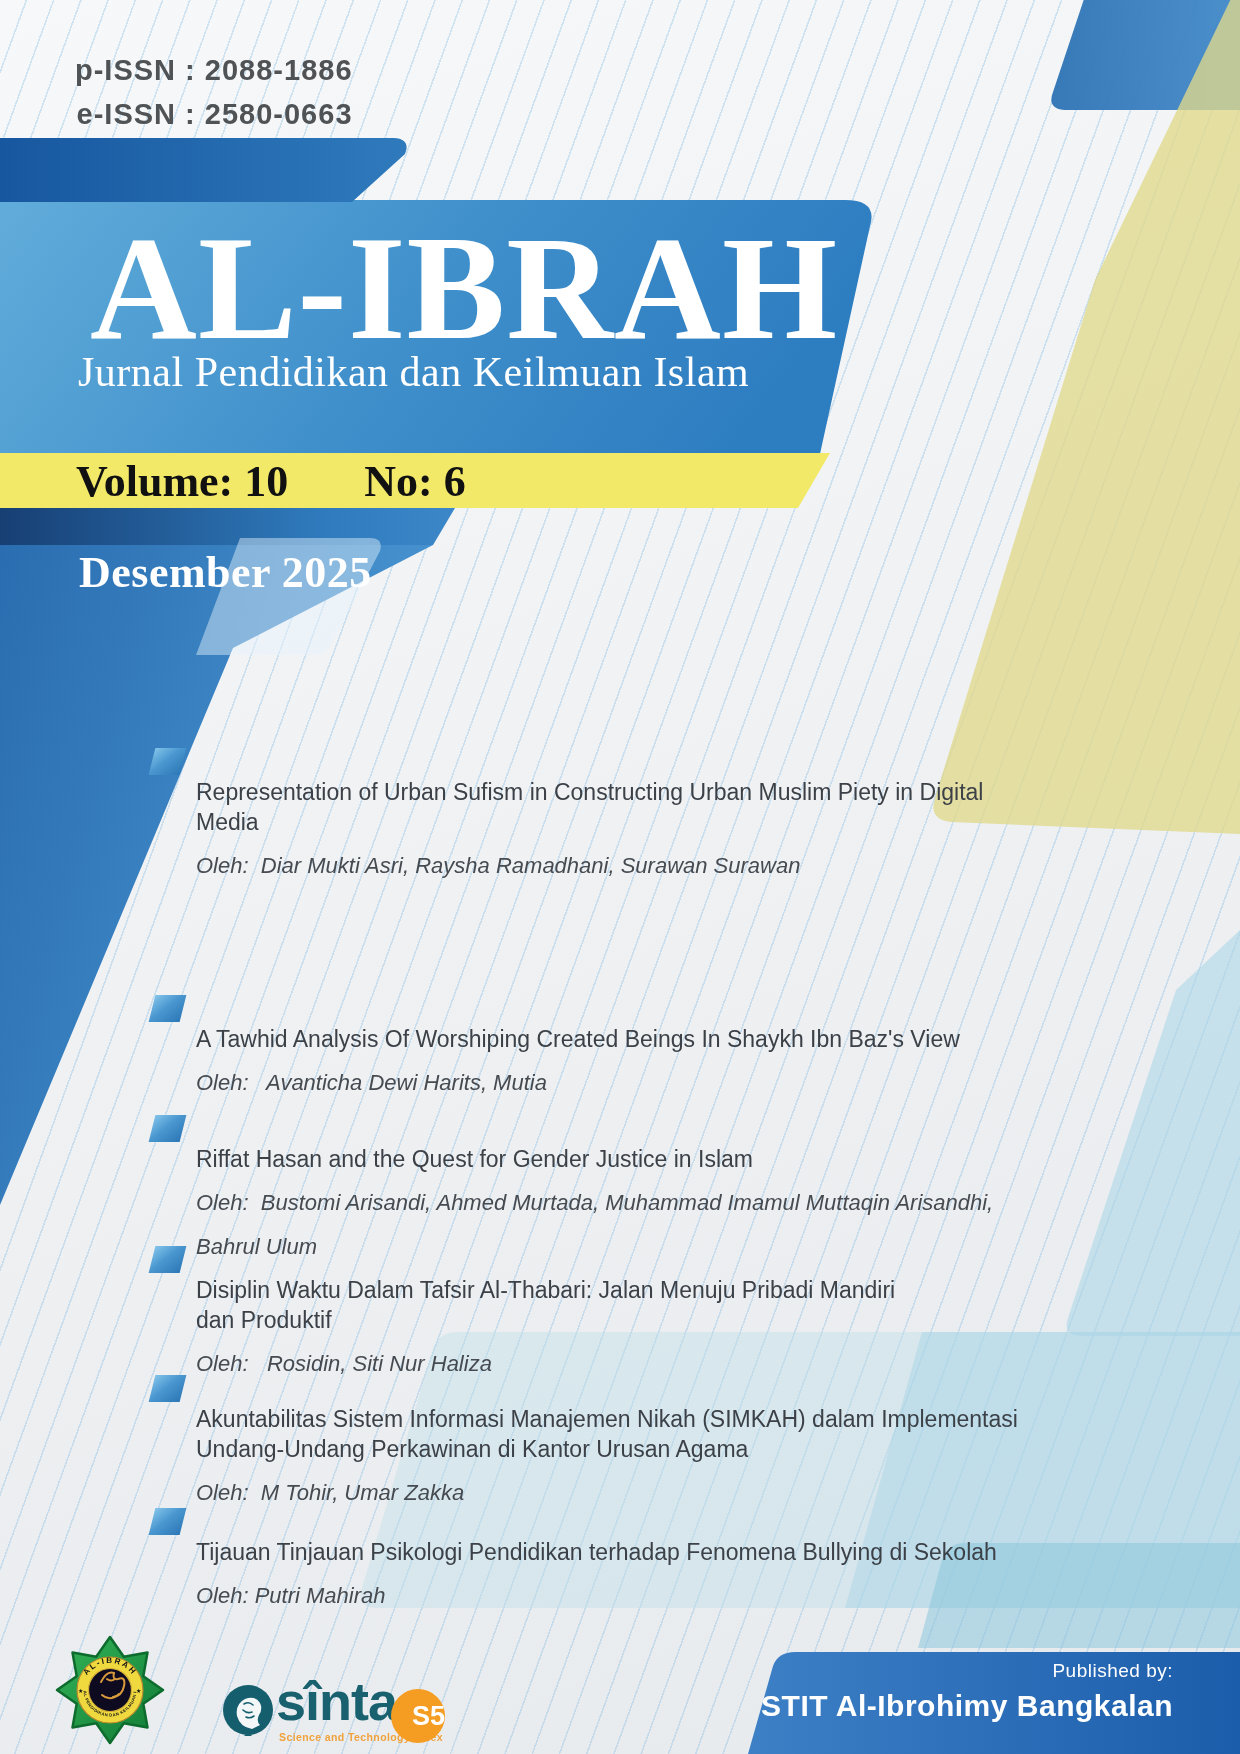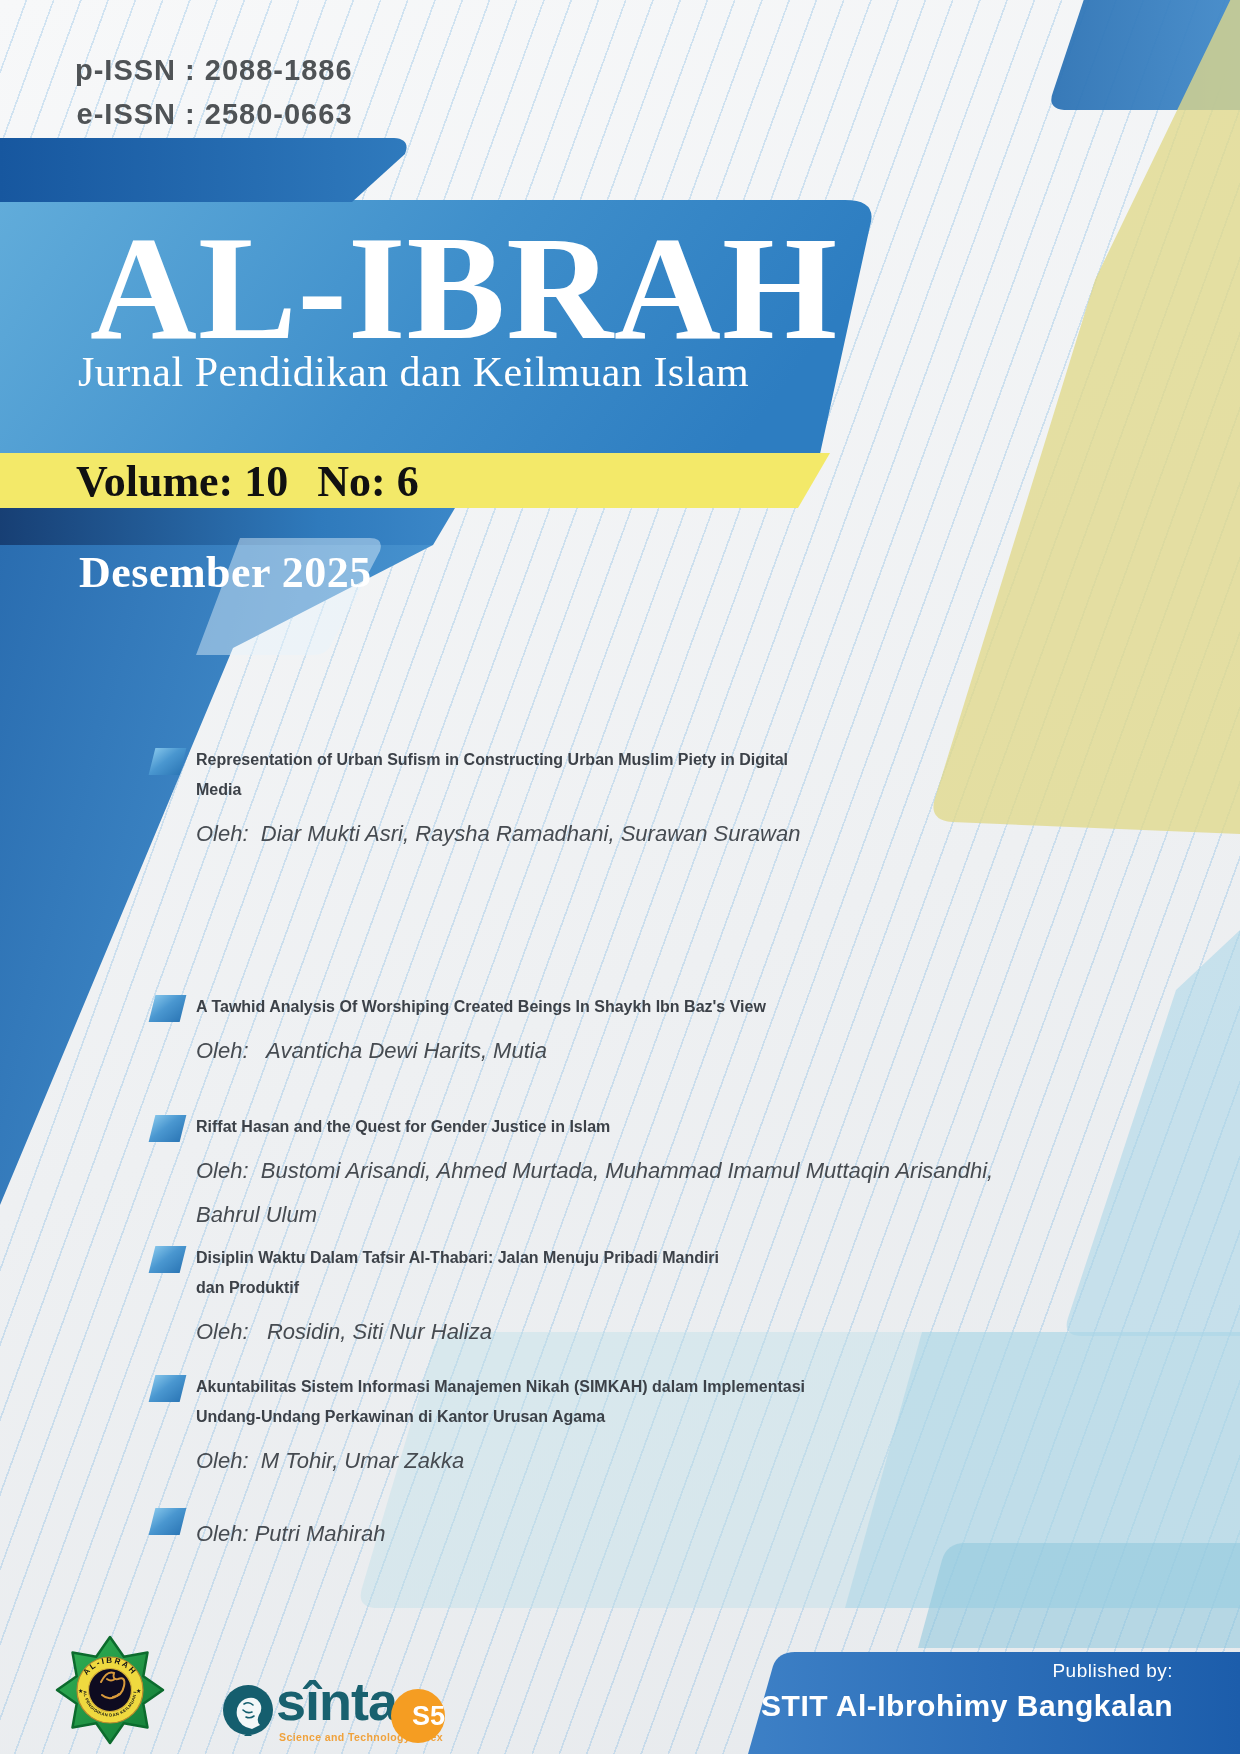--- a/index.html
+++ b/index.html
@@ -10,28 +10,28 @@
         background:repeating-linear-gradient(110deg,transparent 0 24px,rgba(120,180,225,0.30) 24px 25.6px);}
   .decor{position:absolute;inset:0;z-index:2;}
   .abs{position:absolute;}
   .content{position:absolute;inset:0;z-index:3;}
 
   .issn{left:75px;top:48px;color:#4f5356;font-weight:700;font-size:29px;line-height:44px;letter-spacing:1px;text-align:right;}
 
   .serif{font-family:"Liberation Serif","DejaVu Serif",serif;}
   .journal-title{left:90px;top:214px;color:#ffffff;font-size:148px;font-weight:700;letter-spacing:1px;line-height:1;}
   .journal-subtitle{left:78px;top:348px;color:#ffffff;font-size:42px;font-weight:400;letter-spacing:0.5px;}
-  .volume-row{left:76px;top:456px;display:flex;gap:29px;color:#111111;font-size:44px;font-weight:700;justify-content:center;}
+  .volume-row{left:76px;top:456px;display:flex;gap:76px;color:#111111;font-size:44px;font-weight:700;justify-content:center;}
   .edition{left:79px;top:547px;color:#ffffff;font-size:44px;font-weight:700;letter-spacing:0.5px;}
 
   .article{position:absolute;left:152px;width:930px;padding-left:44px;}
   .bullet{position:absolute;left:0;top:3px;width:31px;height:27px;
           background:linear-gradient(135deg,#83c4ea 0%,#4a97d0 45%,#2c77b6 100%);
           transform:skewX(-14deg);}
-  .a-title{color:#3c4148;font-size:16px;font-weight:700;line-height:30px;white-space:pre-line;}
+  .a-title{color:#3c4148;font-size:23px;font-weight:400;line-height:30px;white-space:pre-line;margin-top:32px;}
   .a-authors{color:#464b51;font-size:22px;font-style:italic;line-height:44px;margin-top:7px;white-space:pre-wrap;}
 
   .pub-block{right:67px;top:1660px;text-align:right;color:#ffffff;}
   .pub-line1{font-size:19px;font-weight:400;letter-spacing:0.5px;}
   .pub-line2{font-size:30px;font-weight:700;letter-spacing:0.5px;margin-top:7px;}
 
   .sinta-word{left:276px;top:1674px;font-size:54px;font-weight:700;color:#19616f;letter-spacing:-1px;line-height:1;}
   .sinta-tag{left:279px;top:1731px;font-size:10.5px;font-weight:700;color:#f0a23c;letter-spacing:0.4px;}
   .sinta-badge{left:391px;top:1689px;width:54px;height:54px;border-radius:50%;background:#f59d22;
                color:#ffffff;font-size:27px;font-weight:700;text-align:right;line-height:54px;}
@@ -142,20 +142,21 @@
       <div class="a-authors">Oleh:   Rosidin, Siti Nur Haliza</div>
     </div>
     <div class="article" style="top:1372px">
       <span class="bullet"></span>
       <div class="a-title">Akuntabilitas Sistem Informasi Manajemen Nikah (SIMKAH) dalam Implementasi
 Undang-Undang Perkawinan di Kantor Urusan Agama</div>
       <div class="a-authors">Oleh:  M Tohir, Umar Zakka</div>
     </div>
     <div class="article" style="top:1505px">
       <span class="bullet"></span>
+      <div class="a-title">Tijauan Tinjauan Psikologi Pendidikan terhadap Fenomena Bullying di Sekolah</div>
       <div class="a-authors">Oleh: Putri Mahirah</div>
     </div>
 
     <div class="abs pub-block">
       <div class="pub-line1">Published by:</div>
       <div class="pub-line2">STIT Al-Ibrohimy Bangkalan</div>
     </div>
 
     <svg class="abs" style="left:55px;top:1634px" width="110" height="112" viewBox="0 0 110 110">
       <path d="M55 2 L68.8 21.7 L92.5 17.5 L88.3 41.2 L108 55 L88.3 68.8 L92.5 92.5 L68.8 88.3 L55 108 L41.2 88.3 L17.5 92.5 L21.7 68.8 L2 55 L21.7 41.2 L17.5 17.5 L41.2 21.7 Z" fill="url(#gGreen2)" stroke="#0c6b2d" stroke-width="2.5" stroke-linejoin="round"></path>

